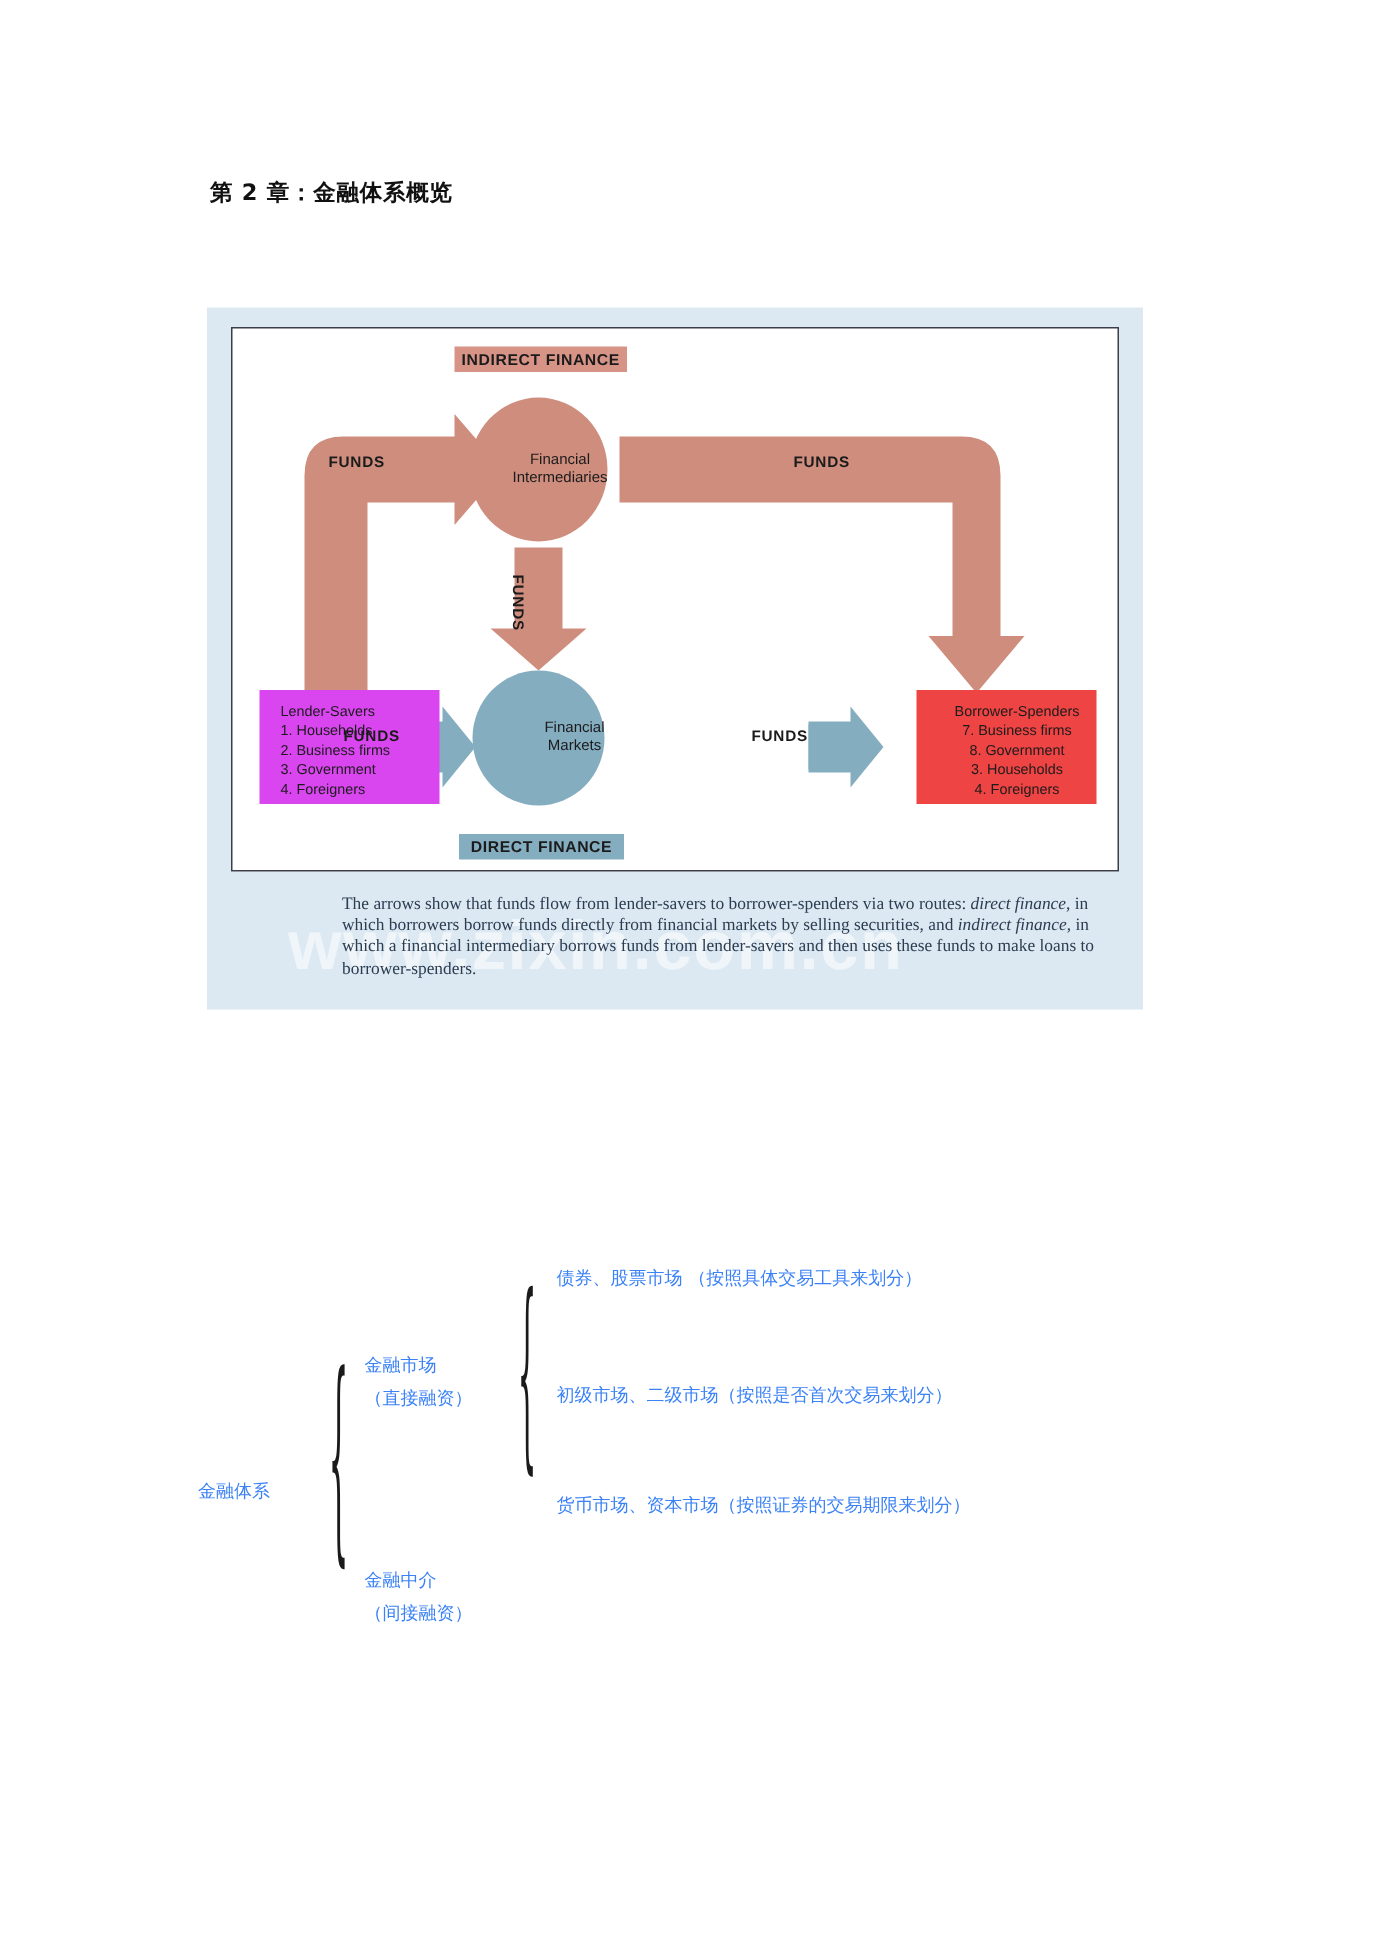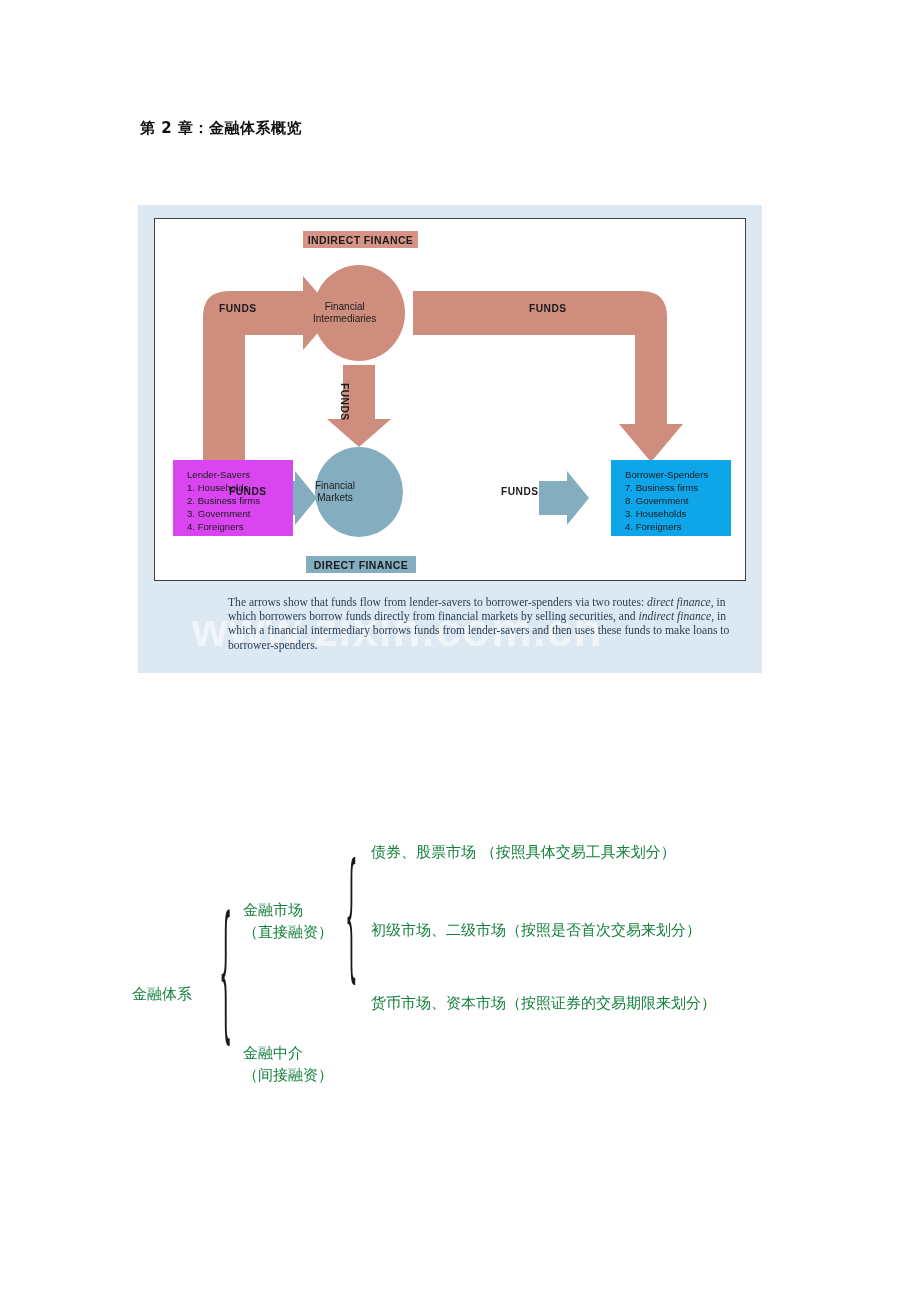--- a/index.html
+++ b/index.html
@@ -123,21 +123,21 @@
   #tag-direct {
     left: 151px; top: 337px; width: 110px; height: 17px;
     background: #85adc0;
   }
 
   .circle {
     position: absolute;
     border-radius: 50%;
     display: flex;
     align-items: center;
-    justify-content: flex-start;
+    justify-content: flex-end;
     text-align: center;
     font-family: "Liberation Sans", "DejaVu Sans", sans-serif;
     font-size: 10px;
     line-height: 12px;
     color: #1b1b1b;
   }
   #circle-intermediaries {
     left: 158px; top: 46px; width: 92px; height: 96px;
     background: #cf8d7d;
   }
@@ -154,21 +154,22 @@
     color: #1b1b1b;
     padding: 8px 0 8px 14px;
     box-sizing: border-box;
   }
   #box-lenders {
     left: 18px; top: 241px; width: 120px; height: 76px;
     background: #d946ef;
   }
   #box-borrowers {
     left: 456px; top: 241px; width: 120px; height: 76px;
-    background: #0ea5e9;
+    background: #ef4444;
+    text-align: center;
   }
   .box-heading { display: block; }
   .box-item { display: block; }
 
   .funds-label {
     position: absolute;
     font-family: "Liberation Sans", "DejaVu Sans", sans-serif;
     font-size: 10.2px;
     font-weight: bold;
     letter-spacing: 0.5px;
@@ -187,24 +188,24 @@
   #tree {
     position: absolute;
     left: 0; top: 820px;
     width: 920px;
     height: 290px;
     font-family: "DejaVu Sans", "Liberation Sans", sans-serif;
     color: #1a1a1a;
   }
   .tree-text {
     position: absolute;
-    font-size: 15px;
+    font-size: 12px;
     line-height: 21px;
     white-space: nowrap;
-    color: #15803d;
+    color: #3b82f6;
   }
   #tree-root   { left: 132px; top: 164px; }
   #tree-b1-l1  { left: 243px; top: 80px; }
   #tree-b1-l2  { left: 243px; top: 102px; }
   #tree-b2-l1  { left: 243px; top: 223px; }
   #tree-b2-l2  { left: 243px; top: 245px; }
   #tree-leaf-1 { left: 371px; top: 22px; }
   #tree-leaf-2 { left: 371px; top: 100px; }
   #tree-leaf-3 { left: 371px; top: 173px; }
 

